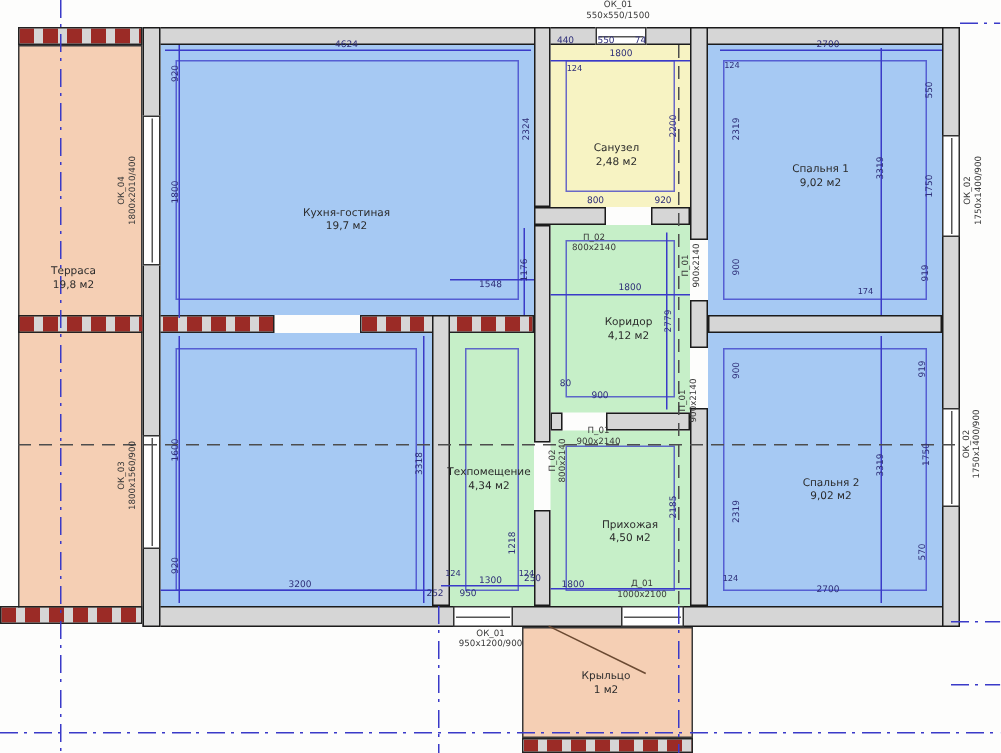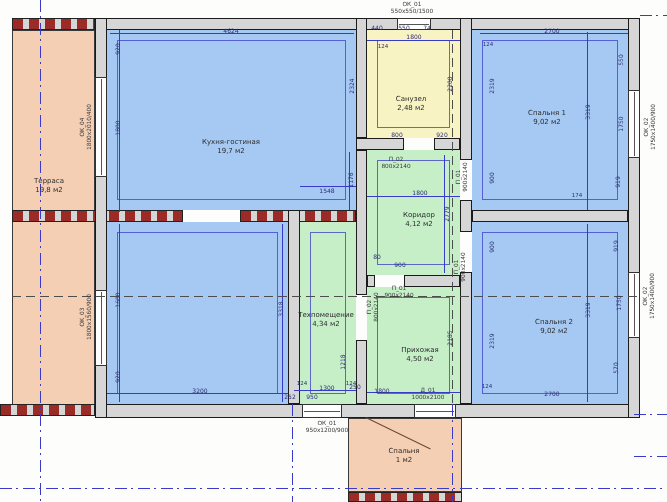--- a/index.html
+++ b/index.html
@@ -65,21 +65,21 @@
     <span class="label" style="left: 419px; top: 208px; margin-top: 12px;"><span>Коридор</span><span class="area">4,12 м2</span></span>
     <div class="room" style="left: 300px; top: 222px; width: 56px; height: 182px; background: rgb(198, 239, 200);">
       <div class="inset"></div>
     </div>
     <span class="label" style="left: 326px; top: 320px;"><span>Техпомещение</span><span class="area">4,34 м2</span></span>
     <div class="room" style="left: 367px; top: 287px; width: 93px; height: 117px; background: rgb(198, 239, 200);">
       <div class="inset"></div>
     </div>
     <span class="label" style="left: 420px; top: 355px;"><span>Прихожая</span><span class="area">4,50 м2</span></span>
     <div class="room outline" style="left: 348px; top: 418px; width: 114px; height: 74px; background: rgb(245, 207, 180);"></div>
-    <span class="label" style="left: 404px; top: 456px;"><span>Спальня</span><span class="area">1 м2</span></span>
+    <span class="label" style="left: 404px; top: 456px;"><span>Крыльцо</span><span class="area">1 м2</span></span>
     <div class="hatch" style="left: 12px; top: 18px; width: 83px; height: 12px;"></div>
     <div class="hatch" style="left: 0px; top: 404px; width: 95px; height: 12px;"></div>
     <div class="hatch" style="left: 12px; top: 210px; width: 171px; height: 12px;"></div>
     <div class="hatch" style="left: 240px; top: 210px; width: 116px; height: 12px;"></div>
     <div class="hatch" style="left: 348px; top: 492px; width: 114px; height: 10px;"></div>
     <div class="wall" style="left: 95px; top: 18px; width: 545px; height: 12px;"></div>
     <div class="wall" style="left: 95px; top: 404px; width: 545px; height: 14px;"></div>
     <div class="wall" style="left: 95px; top: 18px; width: 12px; height: 400px;"></div>
     <div class="wall" style="left: 628px; top: 18px; width: 12px; height: 400px;"></div>
     <div class="wall" style="left: 356px; top: 18px; width: 11px; height: 120px;"></div>

